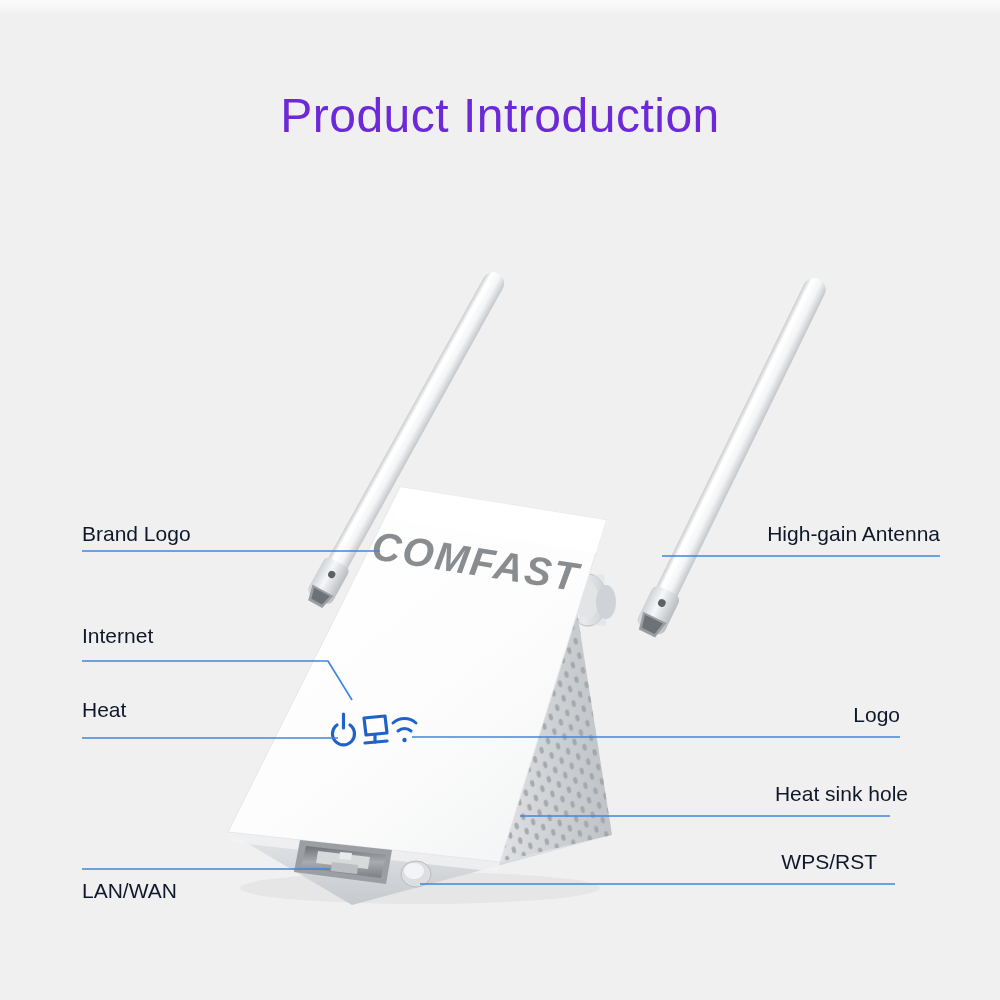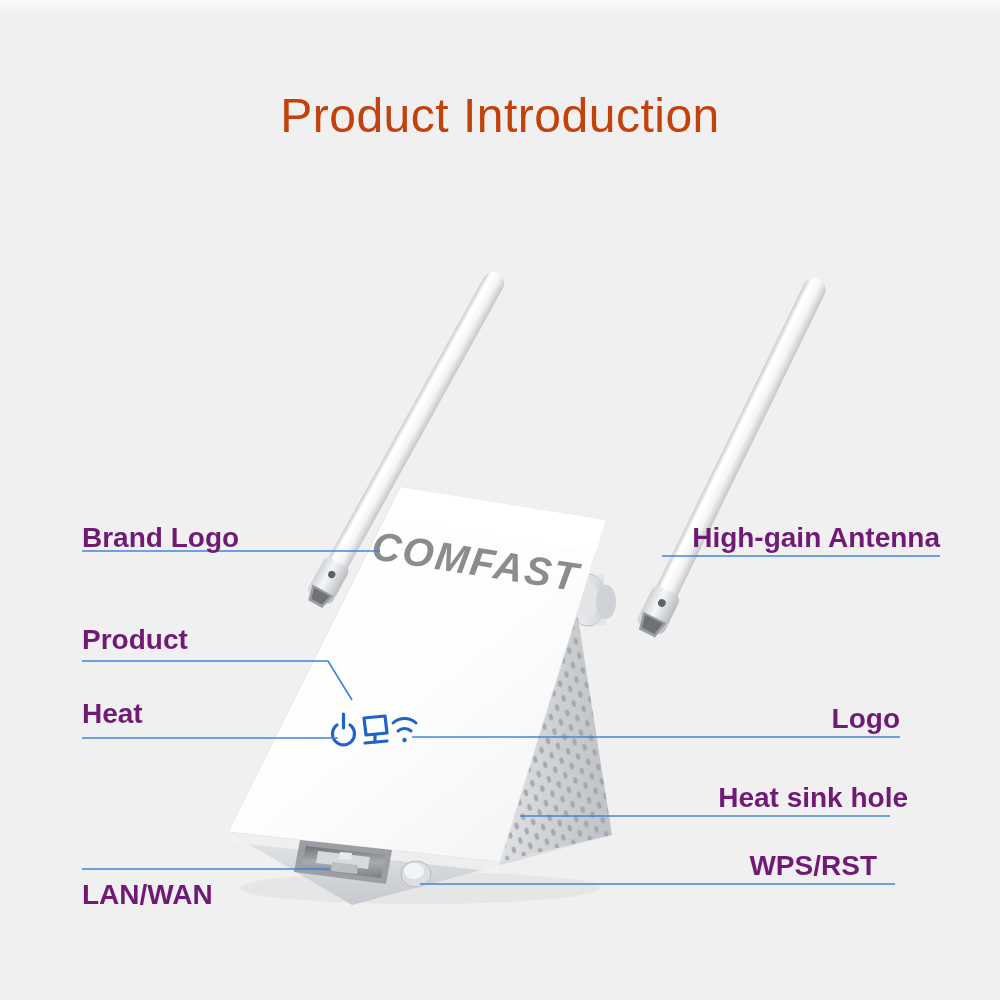--- a/index.html
+++ b/index.html
@@ -7,24 +7,24 @@
     width:1000px;height:1000px;
     background:#f0f0f0;
     font-family:"Liberation Sans","DejaVu Sans",sans-serif;
     overflow:hidden;position:relative;
   }
   #stage{position:absolute;inset:0;width:1000px;height:1000px;}
   .topstrip{position:absolute;left:0;top:0;width:1000px;height:14px;
     background:linear-gradient(#fbfbfb,#f2f2f2);}
   #page-title{
     position:absolute;left:0;top:88px;width:1000px;text-align:center;
-    font-size:48px;color:#c2410c;letter-spacing:.5px;font-weight:400;
+    font-size:48px;color:#6d28d9;letter-spacing:.5px;font-weight:400;
   }
   svg.art{position:absolute;left:0;top:0;width:1000px;height:1000px;}
-  .lbl{position:absolute;font-size:28px;color:#701a75;white-space:nowrap;font-weight:700;}
+  .lbl{position:absolute;font-size:21px;color:#0f172a;white-space:nowrap;font-weight:400;}
   .lbl.left{text-align:left;}
   .lbl.right{text-align:right;margin-left:40px;}
 </style>
 </head>
 <body>
 
 <div id="stage">
 
   <div class="topstrip"></div>
 
@@ -162,21 +162,21 @@
       <line x1="82" y1="869" x2="330" y2="869"></line>
 
       <line x1="662" y1="556" x2="940" y2="556"></line>
       <line x1="412" y1="737" x2="900" y2="737"></line>
       <line x1="520" y1="816" x2="890" y2="816"></line>
       <line x1="420" y1="884" x2="895" y2="884"></line>
     </g>
   </svg>
 
   <div class="lbl left" style="left:82px;  top:522px;">Brand Logo</div>
-  <div class="lbl left" style="left:82px;  top:624px;">Product</div>
+  <div class="lbl left" style="left:82px;  top:624px;">Internet</div>
   <div class="lbl left" style="left:82px;  top:698px;">Heat</div>
   <div class="lbl left" style="left:82px;  top:879px;">LAN/WAN</div>
 
   <div class="lbl right" style="right:60px; top:522px;">High-gain Antenna</div>
   <div class="lbl right" style="right:100px;top:703px;">Logo</div>
   <div class="lbl right" style="right:92px;top:782px;">Heat sink hole</div>
   <div class="lbl right" style="right:123px;top:850px;">WPS/RST</div>
 
 </div>
 

